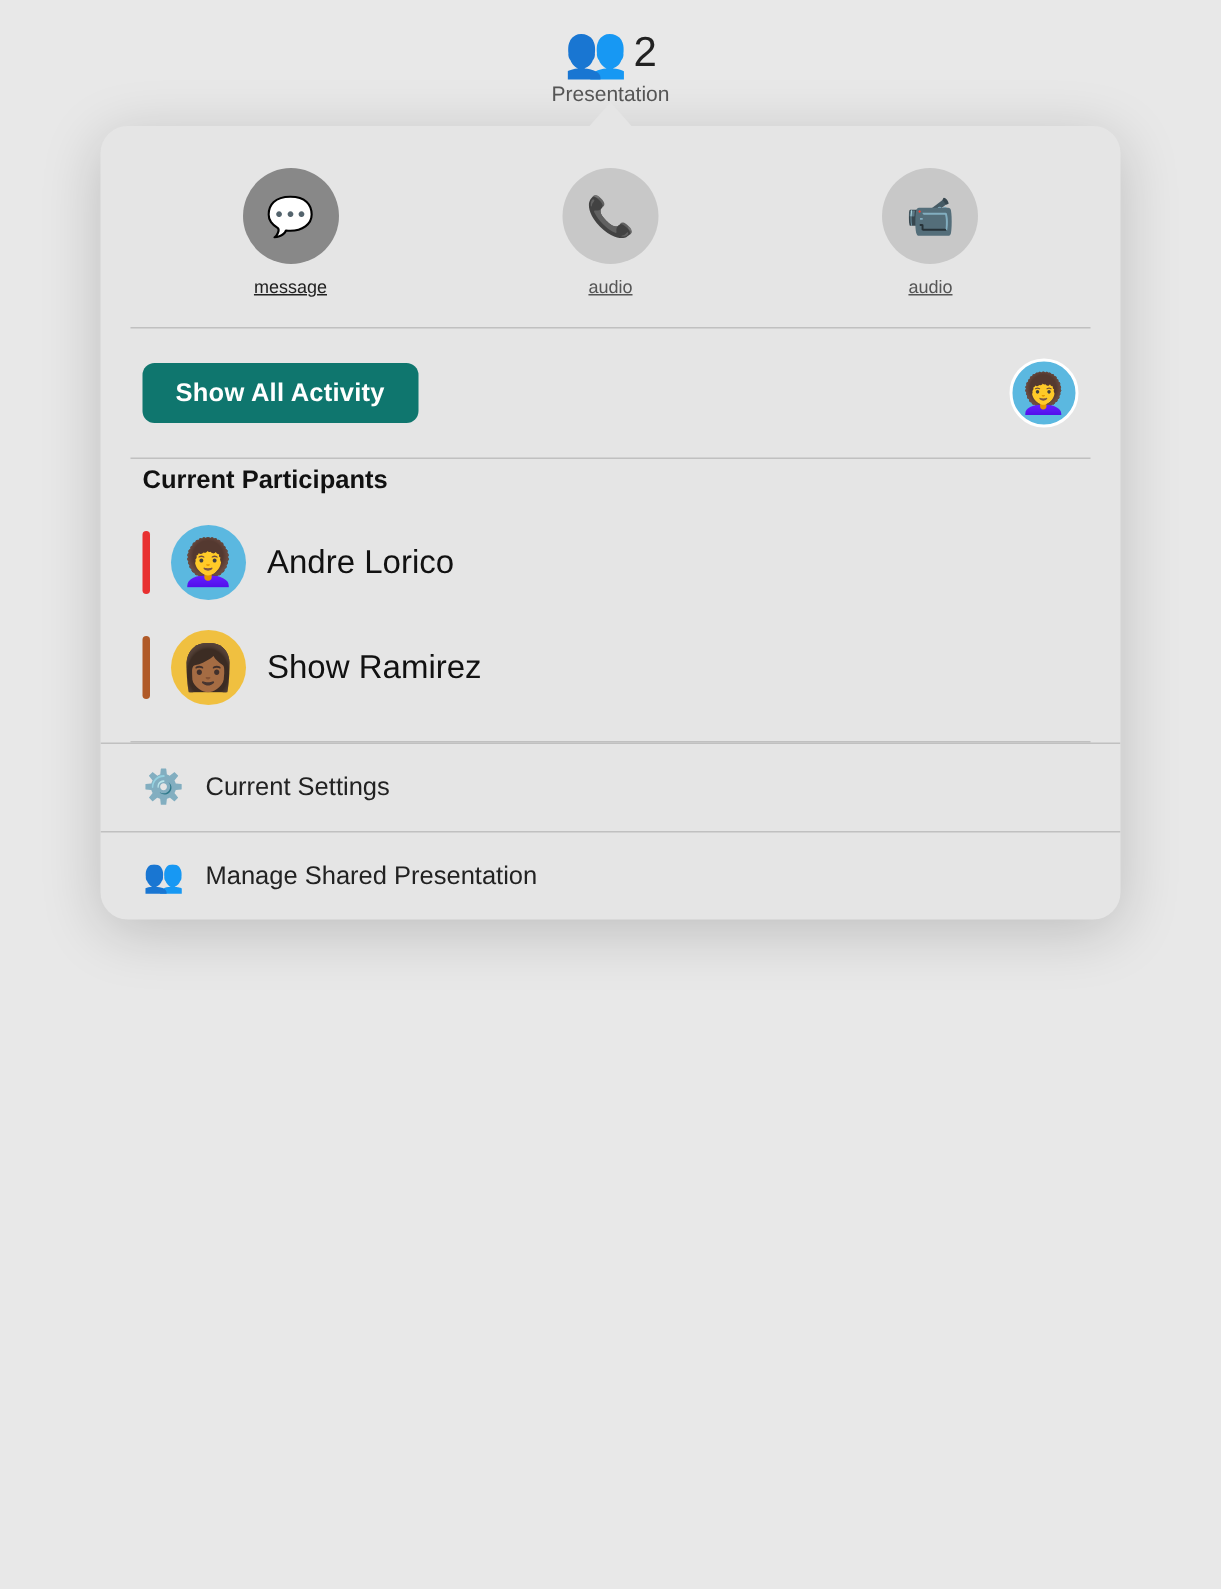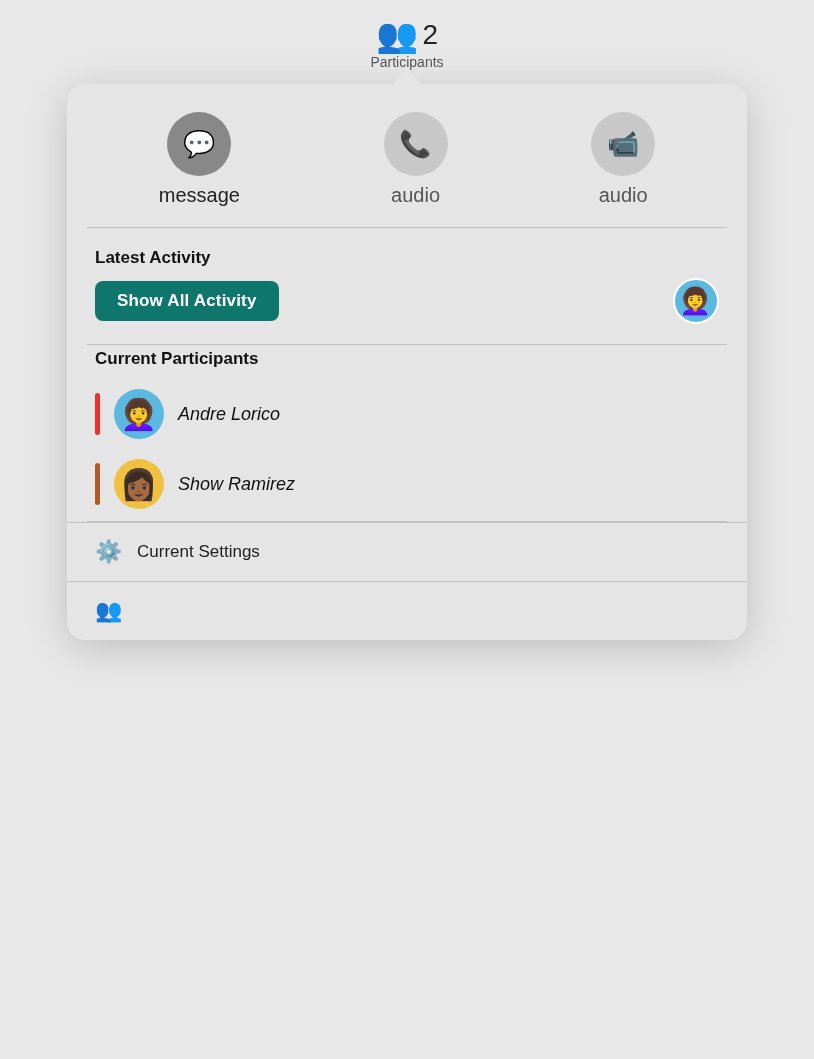--- a/index.html
+++ b/index.html
@@ -109,22 +109,23 @@
     .action-icon {
       font-size: 26px;
       color: #fff;
     }
 
     .action-icon.dim {
       color: #aaa;
     }
 
     .action-label {
-      font-size: 20px;
+      font-size: 12px;
       color: #555;
+      text-decoration: underline;
     }
 
     .action-label.active {
       color: #222;
     }
 
     .divider {
       height: 1px;
       background: #c0c0c0;
       margin: 0 20px;
@@ -180,21 +181,21 @@
       display: flex;
       align-items: center;
       justify-content: center;
       font-size: 26px;
       overflow: hidden;
       border: 2px solid #fff;
     }
 
     
     .participants-section {
-      padding: 4px 28px 2px;
+      padding: 4px 28px 14px;
     }
 
     .participant-row {
       display: flex;
       align-items: center;
       gap: 14px;
       padding: 10px 0;
     }
 
     .participant-indicator {
@@ -224,24 +225,23 @@
 
     .avatar-bg-blue {
       background: #5bb8e0;
     }
 
     .avatar-bg-yellow {
       background: #f0c040;
     }
 
     .participant-name {
-      font-size: 18px;
+      font-size: 22px;
       font-weight: 500;
       color: #111;
-      font-style: italic;
     }
 
     
     .menu-section {
       padding: 0;
     }
 
     .menu-item {
       display: flex;
       align-items: center;
@@ -268,21 +268,21 @@
     }
   </style>
 </head>
 <body>
 
 <div class="top-area">
   <div class="collab-icon-wrap">
     <span class="collab-icon">👥</span>
     <span class="collab-count">2</span>
   </div>
-  <span class="collab-label">Participants</span>
+  <span class="collab-label">Presentation</span>
 </div>
 
 <div class="panel-caret"></div>
 
 <div class="panel">
 
   <div class="action-row">
     <div class="action-item">
       <div class="action-circle active">
         <span class="action-icon">💬</span>
@@ -299,21 +299,20 @@
       <div class="action-circle">
         <span class="action-icon dim">📹</span>
       </div>
       <span class="action-label">audio</span>
     </div>
   </div>
 
   <div class="divider"></div>
 
   <div class="section">
-    <div class="section-title">Latest Activity</div>
     <div class="activity-row">
       <button class="show-all-btn">Show All Activity</button>
       <div class="avatar-small">
         <span>👩‍🦱</span>
       </div>
     </div>
   </div>
 
   <div class="divider"></div>
 
@@ -339,16 +338,17 @@
 
   <div class="divider"></div>
 
   <div class="menu-section">
     <div class="menu-item">
       <span class="menu-icon">⚙️</span>
       <span>Current Settings</span>
     </div>
     <div class="menu-item">
       <span class="menu-icon">👥</span>
+      <span>Manage Shared Presentation</span>
     </div>
   </div>
 
 </div>
 
 </body></html>

